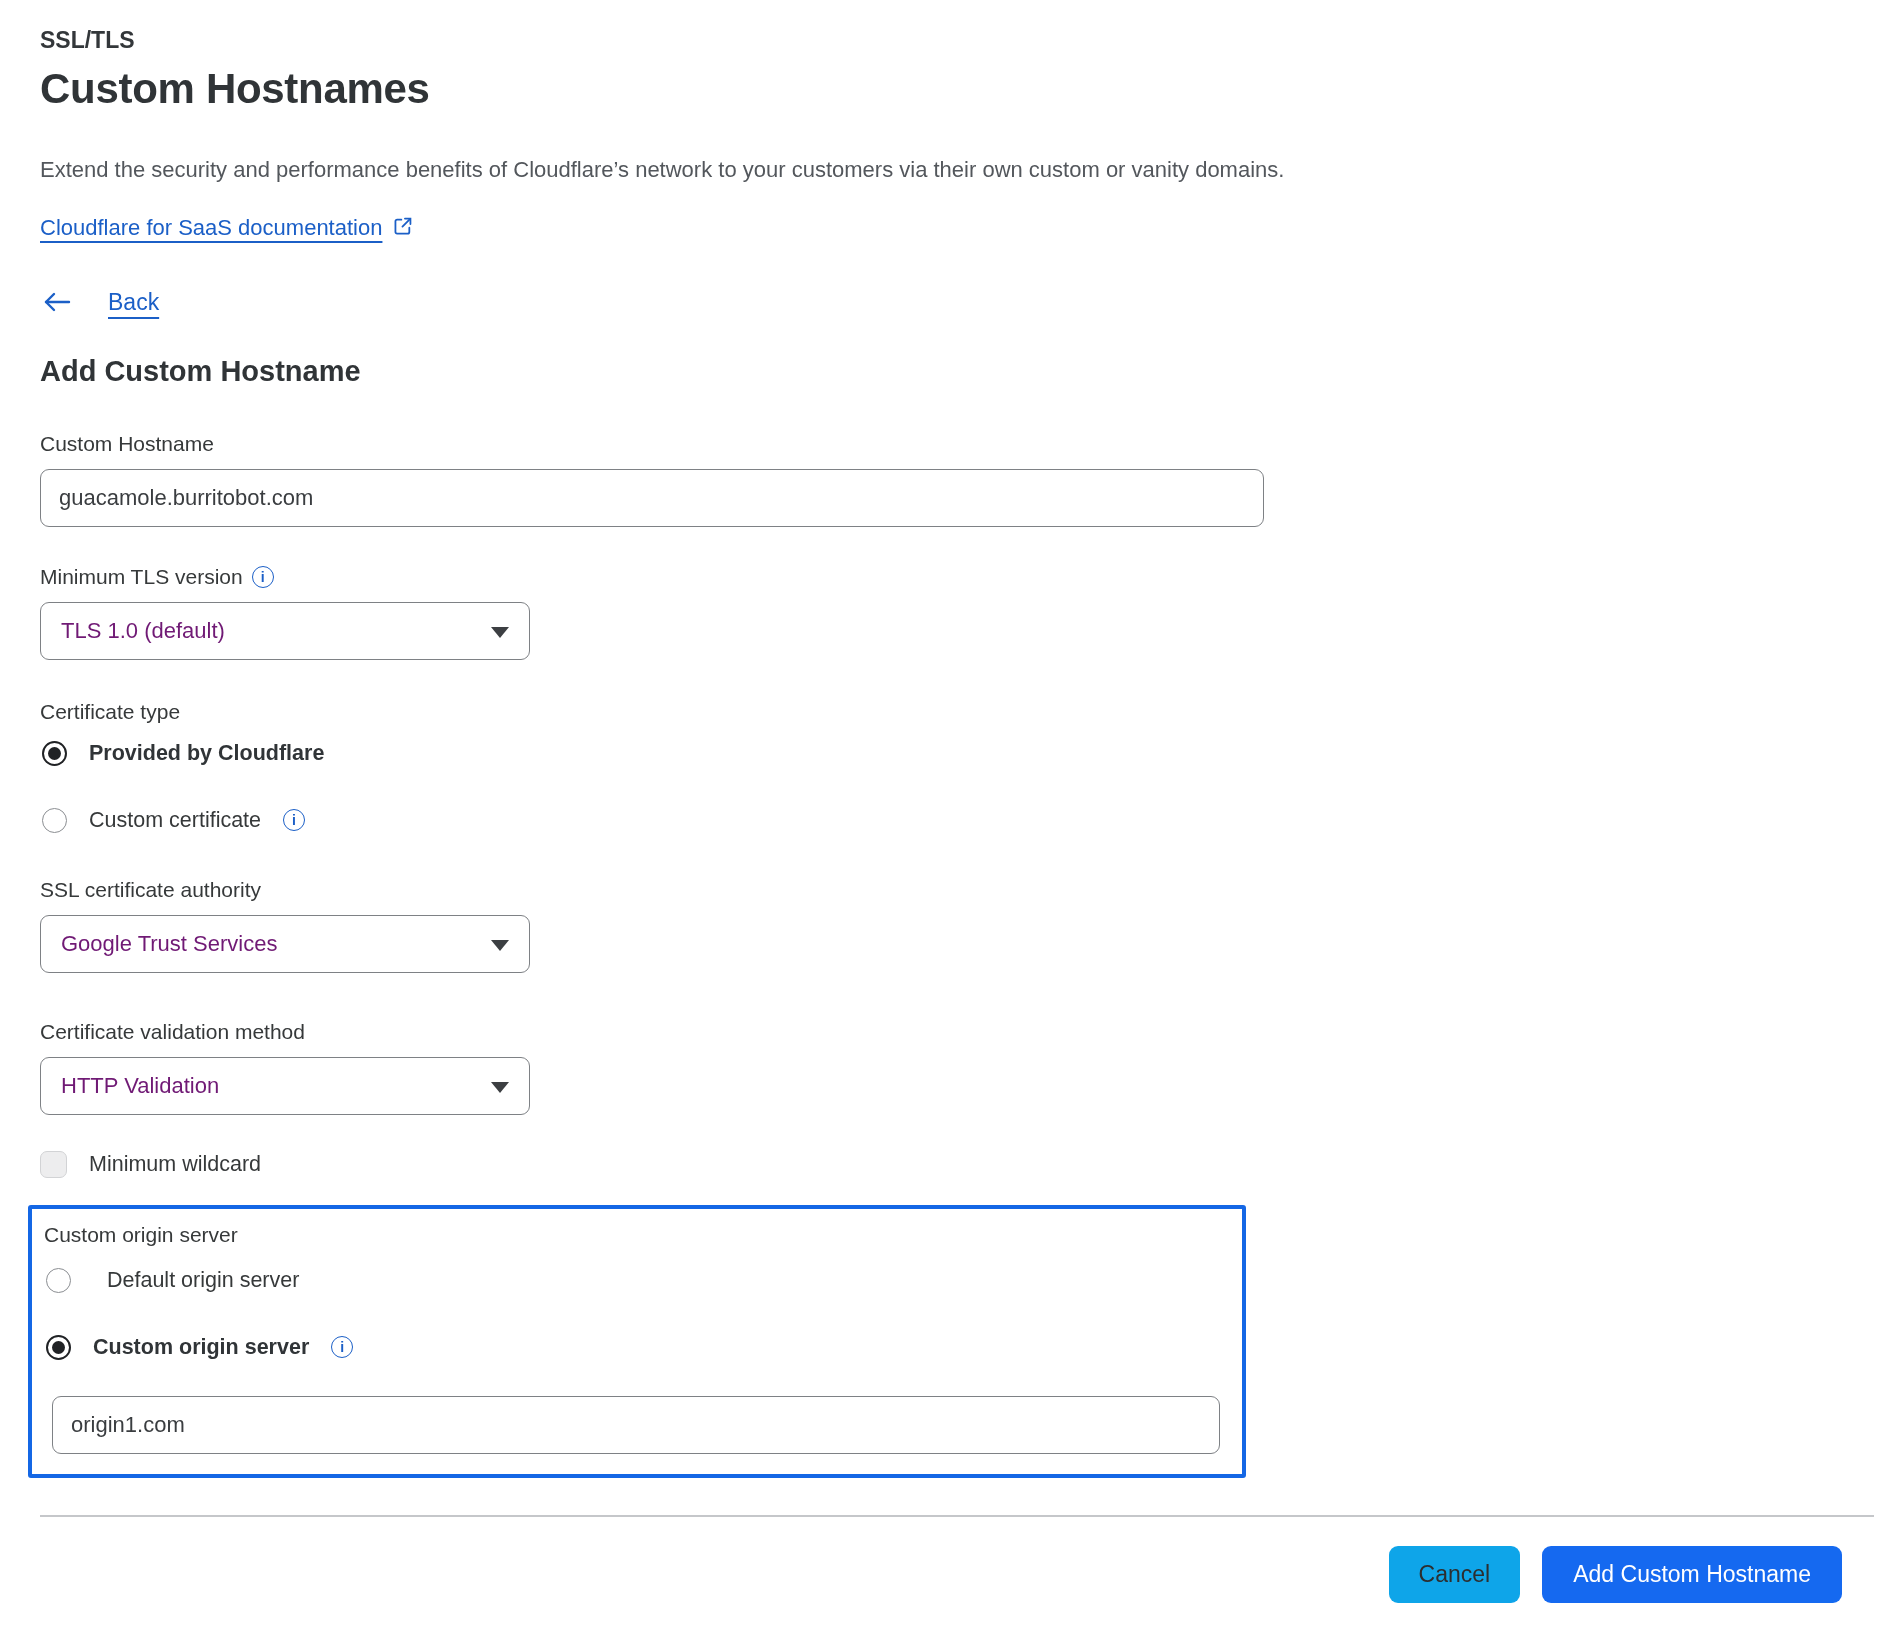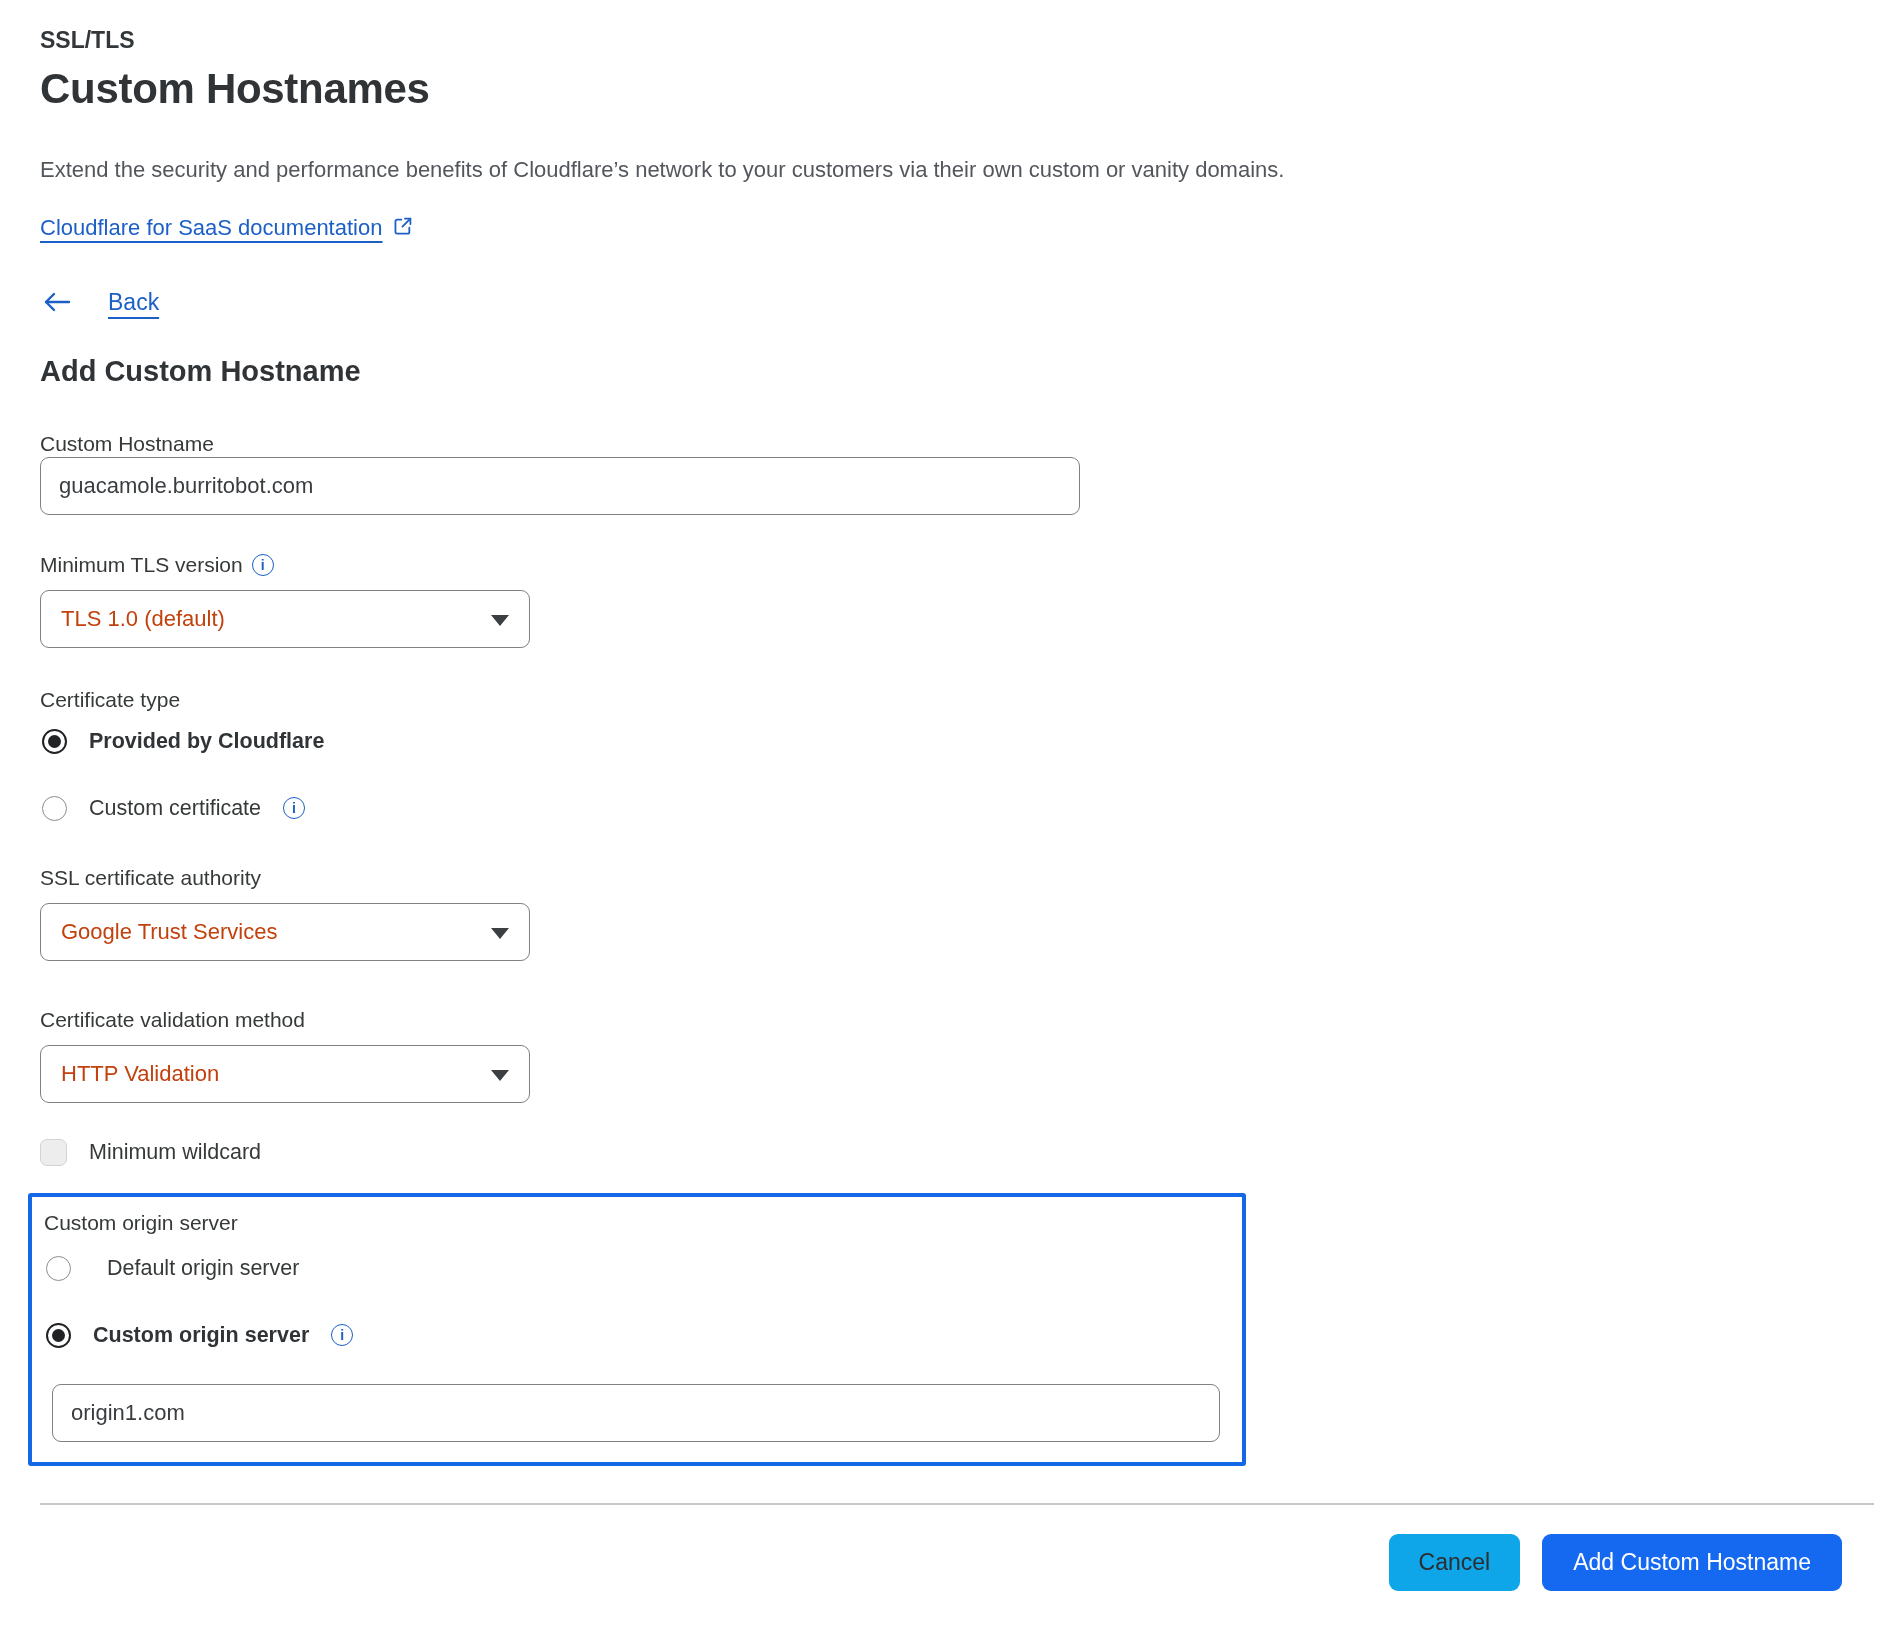--- a/index.html
+++ b/index.html
@@ -42,30 +42,30 @@
   .label-row{display:flex;align-items:center;gap:9px;}
 
   .f-hostname{margin:45px 0 0 40px;}
   .f-tls{margin:38px 0 0 40px;}
   .f-certtype{margin:40px 0 0 40px;}
   .f-authority{margin:45px 0 0 40px;}
   .f-validation{margin:47px 0 0 40px;}
   .f-wildcard{margin:36px 0 0 40px;}
 
   .text-input{
-    display:block;box-sizing:border-box;margin-top:1px;
-    width:1040px;height:58px;border:1.5px solid #7e8185;border-radius:9px;
+    display:block;box-sizing:border-box;margin-top:13px;
+    width:1224px;height:58px;border:1.5px solid #7e8185;border-radius:9px;
     padding:0 18px;font-size:22px;color:#3a3d40;background:#fff;
     font-family:"Liberation Sans","DejaVu Sans",sans-serif;outline:none;
   }
   .select{
     box-sizing:border-box;margin-top:13px;
     width:490px;height:58px;border:1.5px solid #7e8185;border-radius:9px;
     display:flex;align-items:center;justify-content:space-between;
-    padding:0 20px;font-size:22px;color:#c2410c;background:#fff;cursor:pointer;
+    padding:0 20px;font-size:22px;color:#701a75;background:#fff;cursor:pointer;
   }
   .caret{
     width:0;height:0;border-left:9px solid transparent;border-right:9px solid transparent;
     border-top:11px solid #3c3f42;margin-top:2px;
   }
 
   .radio-row{display:flex;align-items:center;gap:22px;cursor:pointer;text-align:right;}
   .rr-1{margin:16px 0 0 2px;height:26px;}
   .rr-2{margin:41px 0 0 2px;height:26px;}
   .radio{

